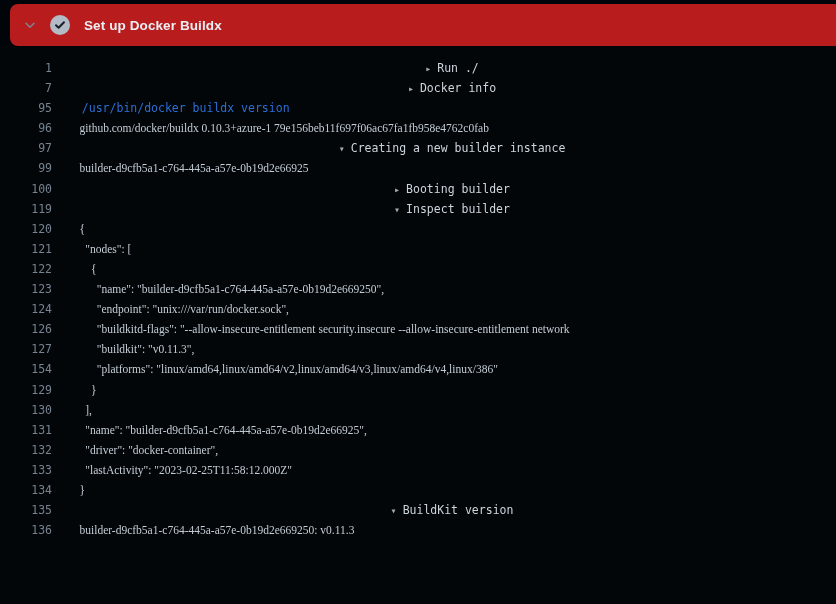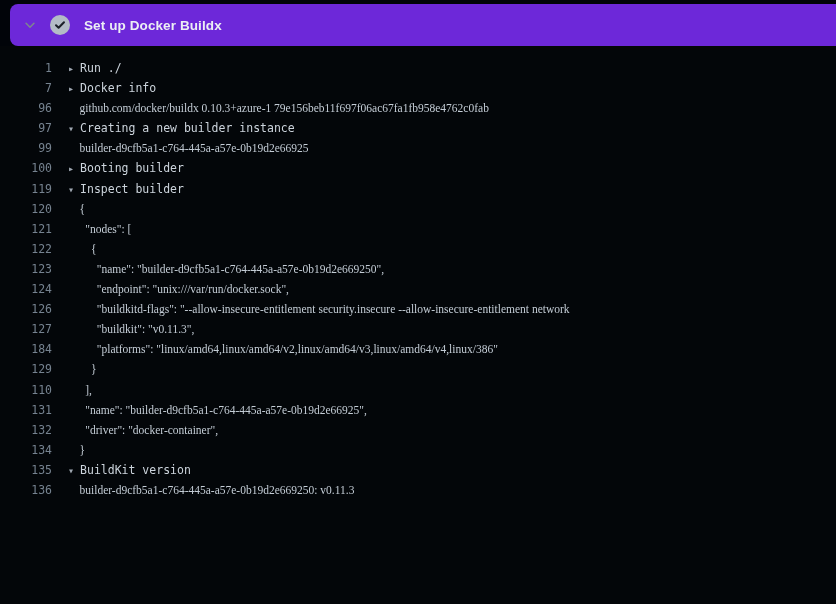--- a/index.html
+++ b/index.html
@@ -8,21 +8,21 @@
     background: #010409;
     overflow: hidden;
     position: relative;
     font-family: "Liberation Sans", sans-serif;
   }
 
   
   .step-header {
     position: absolute;
     left: 10px; top: 4px; right: 0; height: 42px;
-    background: #6d28d9;
+    background: #b91c1c;
     border-radius: 8px 0 0 8px;
     display: flex;
     align-items: center;
     cursor: pointer;
   }
   .hdr-chevron {
     width: 16px; height: 16px;
     margin-left: 12px;
     display: flex; align-items: center; justify-content: center;
     color: #7d8590;
@@ -63,21 +63,21 @@
     color: #768390;
     cursor: pointer;
   }
   .log-row .content {
     flex: 1;
     margin-left: 16px;
     overflow: hidden;
     white-space: pre;
   }
   .log-row .arrow { color: #a0a8b2; font-size: 10px; }
-  .log-row.group   .content { color: #ccd4dc; cursor: pointer; }
+  .log-row.group   .content { color: #ccd4dc; cursor: pointer; text-align: center; }
   .log-row.command .content { color: #2b6fd4; padding-left: 2ch; }
   .log-row.output  .content { color: #c4cdd6; padding-left: 2ch; font-family: Liberation Serif, serif; }
 </style>
 </head>
 <body>
 
 <div class="step-header">
   <span class="hdr-chevron">
     <svg width="14" height="14" viewBox="0 0 16 16" fill="none">
       <path d="M3.5 6l4.5 4.5L12.5 6" stroke="currentColor" stroke-width="1.8" stroke-linecap="round" stroke-linejoin="round"></path>
@@ -94,20 +94,24 @@
 
 <div class="log-area">
   <div>
       <div class="log-row group">
     <span class="num">1</span>
     <span class="content"><span class="arrow">▸ </span><span class="txt">Run ./</span></span>
   </div>
       <div class="log-row group">
     <span class="num">7</span>
     <span class="content"><span class="arrow">▸ </span><span class="txt">Docker info</span></span>
+  </div>
+      <div class="log-row command">
+    <span class="num">95</span>
+    <span class="content"><span class="txt">/usr/bin/docker buildx version</span></span>
   </div>
       <div class="log-row output">
     <span class="num">96</span>
     <span class="content"><span class="txt">github.com/docker/buildx 0.10.3+azure-1 79e156beb11f697f06ac67fa1fb958e4762c0fab</span></span>
   </div>
       <div class="log-row group">
     <span class="num">97</span>
     <span class="content"><span class="arrow">▾ </span><span class="txt">Creating a new builder instance</span></span>
   </div>
       <div class="log-row output">
@@ -144,38 +148,42 @@
   </div>
       <div class="log-row output">
     <span class="num">126</span>
     <span class="content"><span class="txt">      "buildkitd-flags": "--allow-insecure-entitlement security.insecure --allow-insecure-entitlement network</span></span>
   </div>
       <div class="log-row output">
     <span class="num">127</span>
     <span class="content"><span class="txt">      "buildkit": "v0.11.3",</span></span>
   </div>
       <div class="log-row output">
-    <span class="num">184</span>
+    <span class="num">154</span>
     <span class="content"><span class="txt">      "platforms": "linux/amd64,linux/amd64/v2,linux/amd64/v3,linux/amd64/v4,linux/386"</span></span>
   </div>
       <div class="log-row output">
     <span class="num">129</span>
     <span class="content"><span class="txt">    }</span></span>
   </div>
       <div class="log-row output">
-    <span class="num">110</span>
+    <span class="num">130</span>
     <span class="content"><span class="txt">  ],</span></span>
   </div>
       <div class="log-row output">
     <span class="num">131</span>
     <span class="content"><span class="txt">  "name": "builder-d9cfb5a1-c764-445a-a57e-0b19d2e66925",</span></span>
   </div>
       <div class="log-row output">
     <span class="num">132</span>
     <span class="content"><span class="txt">  "driver": "docker-container",</span></span>
+  </div>
+      <div class="log-row output">
+    <span class="num">133</span>
+    <span class="content"><span class="txt">  "lastActivity": "2023-02-25T11:58:12.000Z"</span></span>
   </div>
       <div class="log-row output">
     <span class="num">134</span>
     <span class="content"><span class="txt">}</span></span>
   </div>
       <div class="log-row group">
     <span class="num">135</span>
     <span class="content"><span class="arrow">▾ </span><span class="txt">BuildKit version</span></span>
   </div>
       <div class="log-row output">

